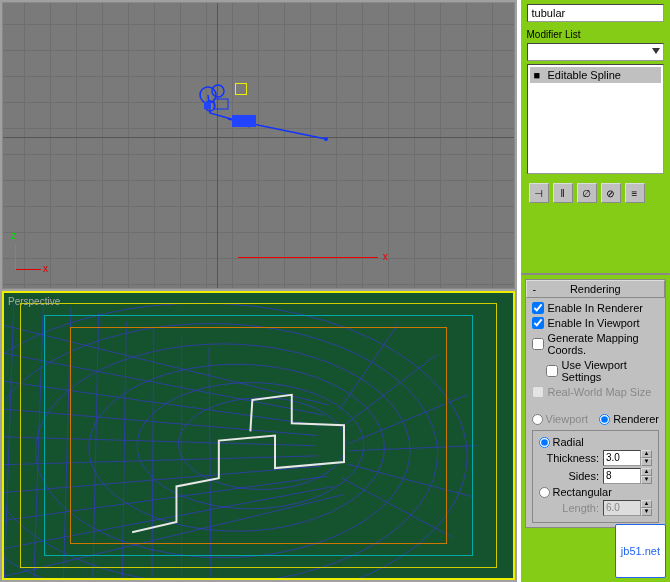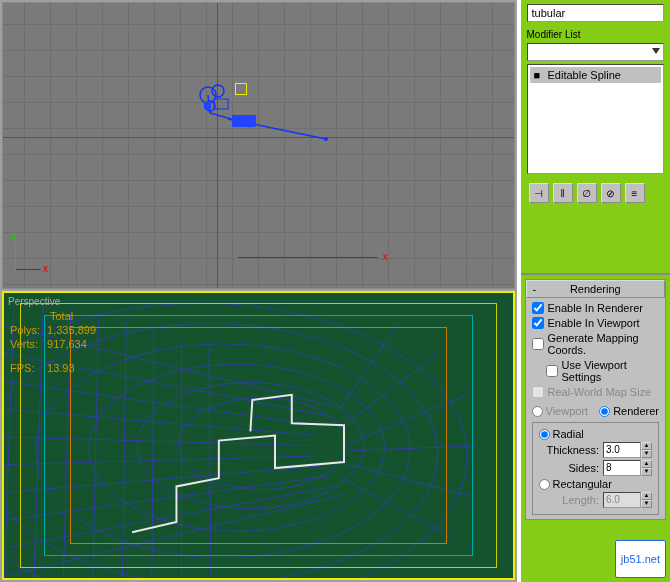--- a/index.html
+++ b/index.html
@@ -52,21 +52,21 @@
 .radio-row{display:flex;align-items:center;gap:3px}
 .radio-row input[type=radio]{width:11px;height:11px}
 .group{border:1px solid #888;padding:5px 6px 4px;margin-top:2px;position:relative}
 .param-row{display:flex;align-items:center;justify-content:flex-end;gap:4px;margin:2px 0}
 .param-row .lbl{flex:1;text-align:right}
 .spinner{display:flex}
 .spinner .val{width:38px;background:#fff;border:1px inset #999;padding:1px 2px;text-align:left;font-size:10px}
 .spinner .val.dis{background:#ddd;color:#888}
 .spinner .arrows{width:11px;display:flex;flex-direction:column}
 .spinner .arrows div{height:8px;background:#c0c0c0;border:1px outset #ddd;font-size:6px;line-height:5px;text-align:center}
-.brand{position:absolute;right:4px;bottom:4px;background:#fff;color:#26e;padding:12px 5px;font-size:11px;border:1px solid #26e;border-radius:2px;z-index:10}
+.brand{position:absolute;right:4px;bottom:4px;background:#fff;color:#26e;padding:20px 5px;font-size:11px;border:1px solid #26e;border-radius:2px;z-index:10}
 </style>
 </head>
 <body>
 
 <div class="main">
   <div class="viewports">
     <div class="vp vp-top sel">
       <div class="grid-bg"></div>
       <div class="axis-h"></div>
       <div class="axis-v"></div>
@@ -88,26 +88,20 @@
           <line x1="40" y1="36" x2="138" y2="56" stroke="#13f" stroke-width="1.5"></line>
           <rect x="44" y="32" width="24" height="12" fill="#24f"></rect>
           <rect x="16" y="19" width="7" height="7" fill="#24f"></rect>
           <circle cx="138" cy="56" r="2" fill="#13f"></circle>
         </svg>
       </div>
     </div>
 
     <div class="vp vp-bot">
       <div class="vp-label">Perspective</div>
-      <div class="stats">
-        <div style="margin-left:40px"><span>Total</span></div>
-        <div><span>Polys:</span> <span>1,335,899</span></div>
-        <div><span>Verts:</span> <span>917,634</span></div>
-        <div style="margin-top:10px"><span>FPS:</span> <span>13.93</span></div>
-      </div>
       <svg class="wire-svg" viewBox="0 0 516 280" preserveAspectRatio="none">
         <g stroke="#3838cc" stroke-width="0.7" fill="none">
           <ellipse cx="200" cy="160" rx="270" ry="150"></ellipse>
           <ellipse cx="210" cy="158" rx="230" ry="128"></ellipse>
           <ellipse cx="222" cy="155" rx="190" ry="105"></ellipse>
           <ellipse cx="236" cy="152" rx="150" ry="82"></ellipse>
           <ellipse cx="250" cy="150" rx="115" ry="62"></ellipse>
           <ellipse cx="262" cy="148" rx="85" ry="45"></ellipse>
           <line x1="-50" y1="20" x2="330" y2="110"></line>
             <line x1="-50" y1="50" x2="325" y2="120"></line>
@@ -184,21 +178,21 @@
           </label>
         <label class="chk-row" style="margin-left:14px">
             <input type="checkbox" style="">
             <span>Use Viewport Settings</span>
           </label>
         <label class="chk-row dis">
             <input type="checkbox" disabled="" style="">
             <span>Real-World Map Size</span>
           </label>
 
-        <div class="radio-row" style="margin-top:4px">
+        <div class="radio-row" style="margin-top:12px">
           <input type="radio" name="vr" style="">
             <span style="color:#888">Viewport</span>
           <input type="radio" name="vr" checked="" style="margin-left: 8px;">
             <span>Renderer</span>
         </div>
 
         <div class="group">
           <label class="radio-row">
               <input type="radio" name="shape" checked="" style="">
               <span>Radial</span>

